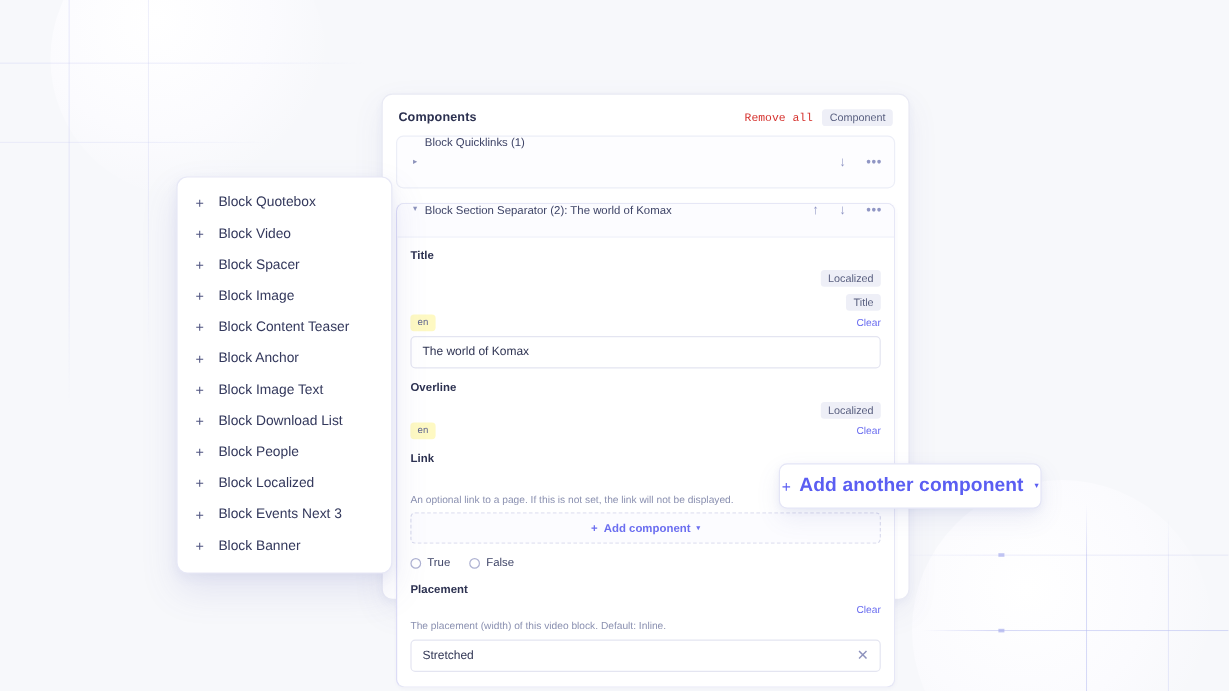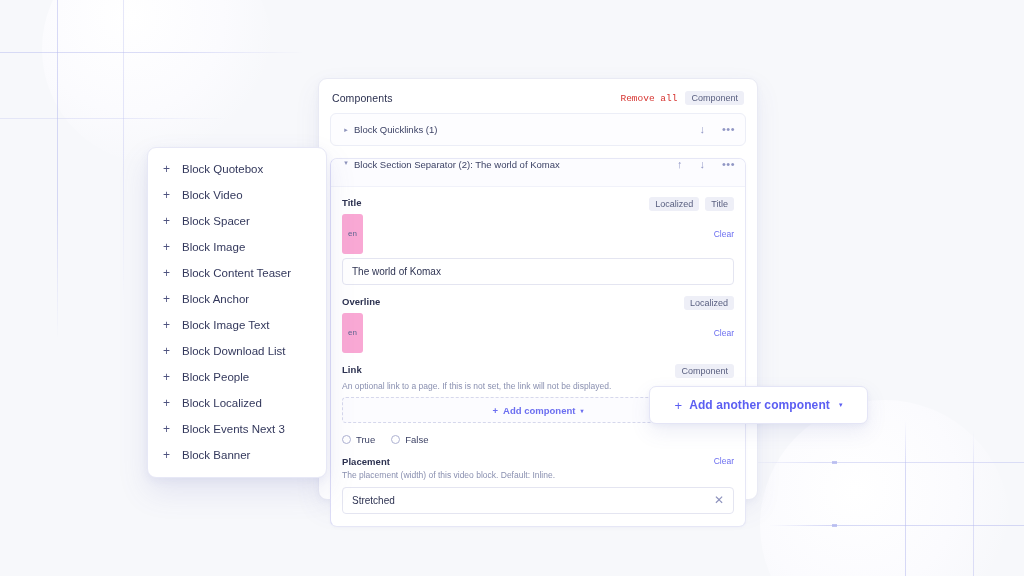--- a/index.html
+++ b/index.html
@@ -89,21 +89,21 @@
   .panel-head {
     display: flex;
     align-items: center;
     justify-content: flex-end;
     gap: 8px;
     padding: 2px 2px 8px 2px;
   }
   .panel-title {
     font-size: 10.5px;
     color: #2c3150;
-    font-weight: 400;
+    font-weight: 700;
     margin-right: auto;
     letter-spacing: .1px;
   }
   .remove-all {
     font-size: 9.5px;
     color: #d6332f;
     cursor: pointer;
     font-family: Liberation Mono, monospace;
   }
   .badge {
@@ -112,22 +112,21 @@
     background: #eeeff7;
     border-radius: 3px;
     padding: 2.5px 6px;
     line-height: 1;
     white-space: nowrap;
   }
 
   
   .comp-row {
     display: flex;
-    align-items: center;
-    height: 33px;
+    height: 44px;
     border: 1px solid #eceef7;
     border-radius: 6px;
     background: #fdfdff;
     padding: 0 10px 0 9px;
     margin-bottom: 12px;
   }
   .caret {
     font-size: 7px;
     color: #8d93bb;
     width: 12px;
@@ -175,23 +174,24 @@
   }
   .nested-head .comp-row-label { color: #3d4366; }
   .nested-body { padding: 10px 11px 12px 11px; }
 
   
   .field { margin-bottom: 11px; }
   .field:last-child { margin-bottom: 0; }
 
   .field-top {
     display: flex;
-    align-items: flex-start;
+    align-items: flex-end;
     gap: 6px;
     margin-bottom: 3px;
+    flex-direction: column;
   }
   .field-label {
     font-size: 9.5px;
     font-weight: 700;
     color: #2c3150;
     margin-right: auto;
     letter-spacing: .05px;
   }
   .field-help {
     font-size: 8.5px;
@@ -200,23 +200,23 @@
     line-height: 1.35;
   }
   .lang-row {
     display: flex;
     align-items: center;
     margin-bottom: 4px;
   }
   .lang-chip {
     font-size: 8px;
     color: #5f6590;
-    background: #f9a8d4;
+    background: #fef9c3;
     border-radius: 3px;
-    padding: 16px 6px;
+    padding: 3px 6px;
     line-height: 1;
   }
   .clear-link {
     margin-left: auto;
     font-size: 8.5px;
     color: #6b6ef0;
     cursor: pointer;
   }
   .text-input {
     height: 27px;
@@ -323,21 +323,21 @@
     box-shadow: 0 8px 20px rgba(92, 96, 180, .10),
                 0 2px 5px rgba(92, 96, 180, .06);
     display: flex;
     align-items: center;
     justify-content: center;
     gap: 7px;
     z-index: 6;
     cursor: pointer;
   }
   #add-another .plus { font-size: 13px; color: #5b5ef2; line-height: 1; }
-  #add-another .lbl  { font-size: 12px; color: #5b5ef2; font-weight: 600; letter-spacing: .1px; }
+  #add-another .lbl  { font-size: 16px; color: #5b5ef2; font-weight: 600; letter-spacing: .1px; }
   #add-another .tri  { font-size: 7px; color: #5b5ef2; margin-left: 2px; }
 </style>
 </head>
 <body>
 
 <div id="bg">
   <div class="blob blob-tl"></div>
   <div class="blob blob-br"></div>
   <div class="grid-v tl-v1"></div>
   <div class="grid-v tl-v2"></div>

